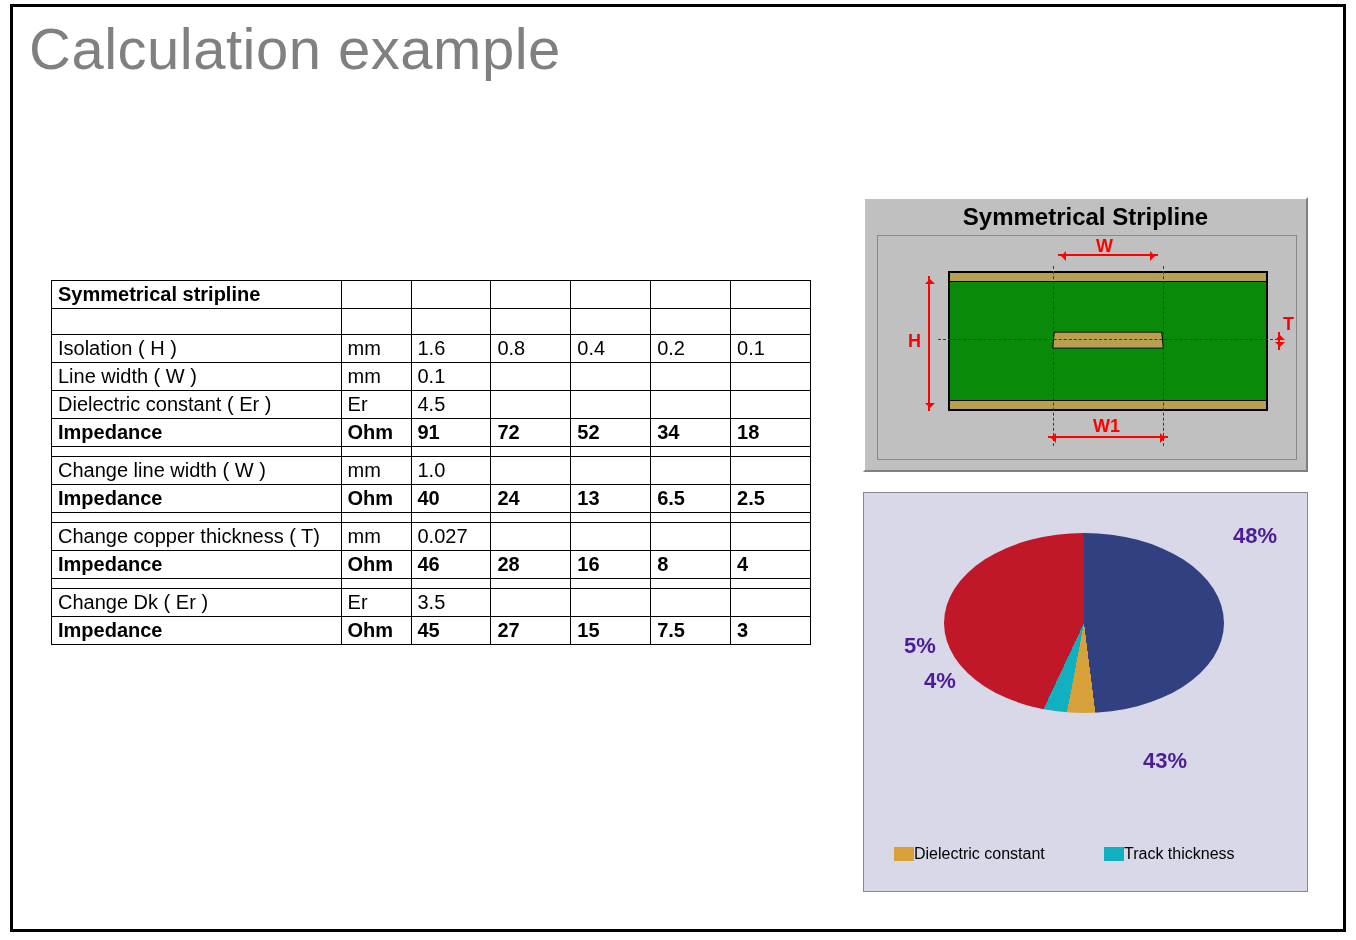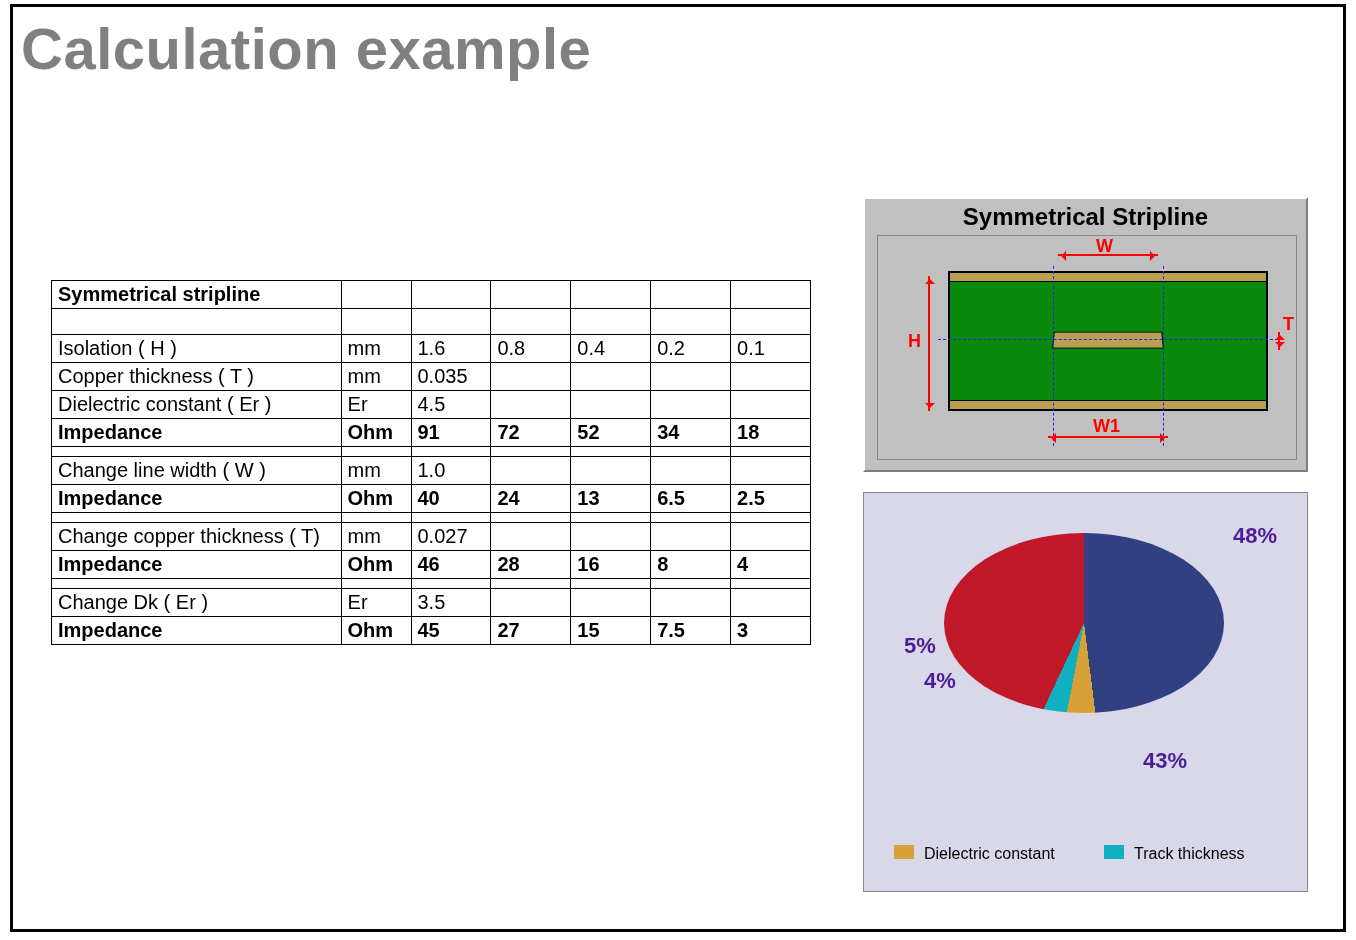--- a/index.html
+++ b/index.html
@@ -16,25 +16,25 @@
     position: absolute;
     left: 10px;
     top: 4px;
     width: 1336px;
     height: 928px;
     border: 3px solid #000;
     background: #fff;
   }
   .title {
     position: absolute;
-    left: 8px;
+    left: 16px;
     top: 8px;
     font-size: 58px;
     color: #808080;
-    font-weight: 700;
+    font-weight: 400;
     letter-spacing: 0.5px;
   }
   
   .tbl {
     position: absolute;
     left: 38px;
     top: 273px;
     width: 760px;
     border-collapse: collapse;
   }
@@ -162,21 +162,21 @@
   }
   .pct{position:absolute;font-weight:bold;font-size:22px;color:#4c1d95;}
   .legend{
     position:absolute;
     left:30px; bottom:18px;
     width:390px;
     font-size:16px;
     color:#000;
   }
   .legend-row{display:flex;gap:30px;margin-bottom:10px;}
-  .legend-item{display:flex;align-items:flex-start;gap:10px;width:180px;}
+  .legend-item{display:flex;align-items:center;width:180px;}
   .sw{width:20px;height:14px;display:inline-block;}
 </style>
 </head>
 <body>
 
 <div class="slide">
 
   <div class="title">Calculation example</div>
 
   <table class="tbl">
@@ -203,23 +203,23 @@
     <tr>
       <td class="c0">Isolation ( H )</td>
       <td class="c1">mm</td>
       <td class="c2 l">1.6</td>
       <td class="c3 l">0.8</td>
       <td class="c4 l">0.4</td>
       <td class="c5 l">0.2</td>
       <td class="c6 l">0.1</td>
     </tr>
     <tr>
-      <td class="c0">Copper thickness ( T )</td>
+      <td class="c0">Line width ( W )</td>
       <td class="c1">mm</td>
-      <td class="c2 l">0.035</td>
+      <td class="c2 l">0.1</td>
       <td class="c3"></td>
           <td class="c4"></td>
           <td class="c5"></td>
           <td class="c6"></td>
     </tr>
     <tr>
       <td class="c0">Dielectric constant ( Er )</td>
       <td class="c1">Er</td>
       <td class="c2 l">4.5</td>
       <td class="c3"></td>

